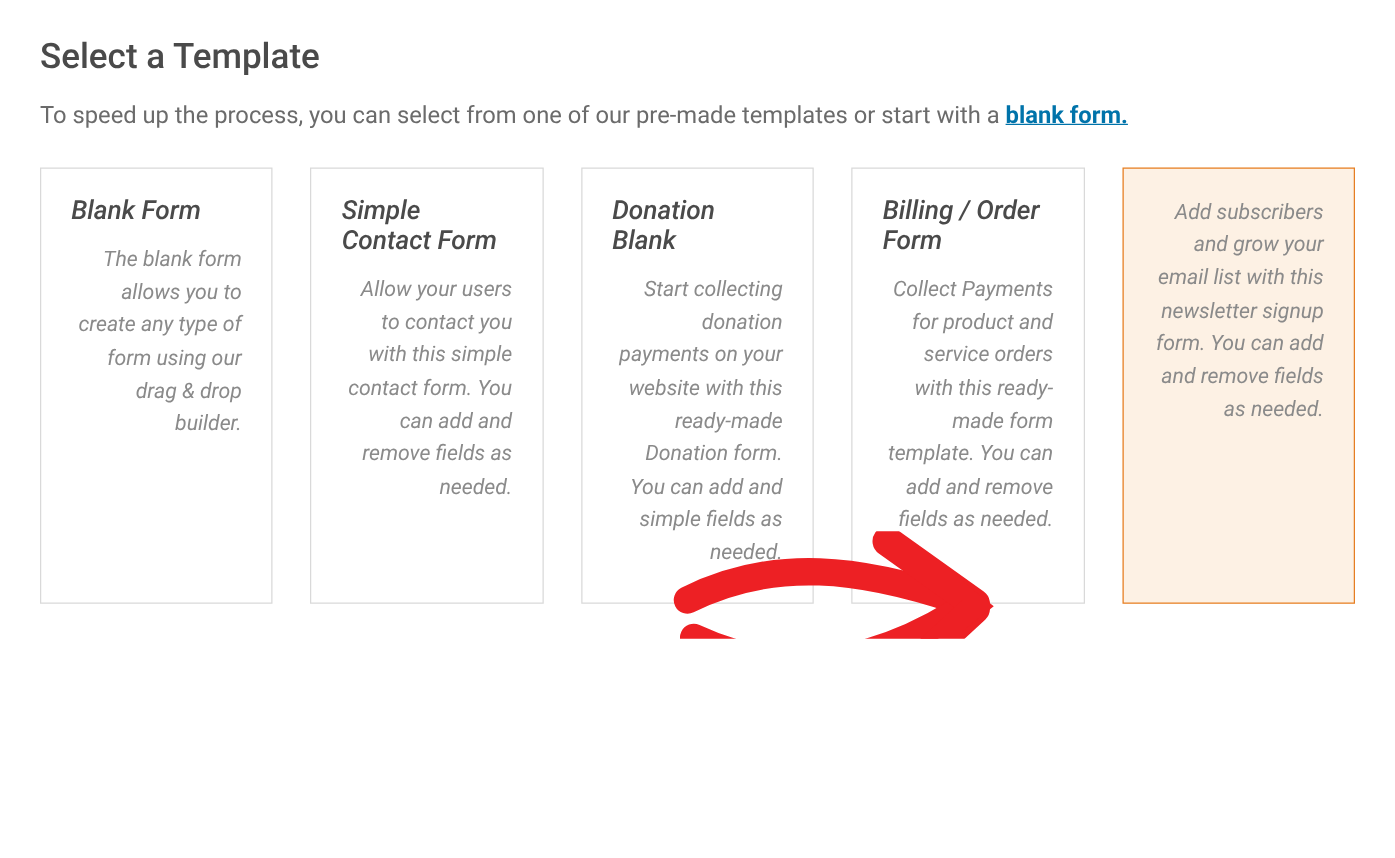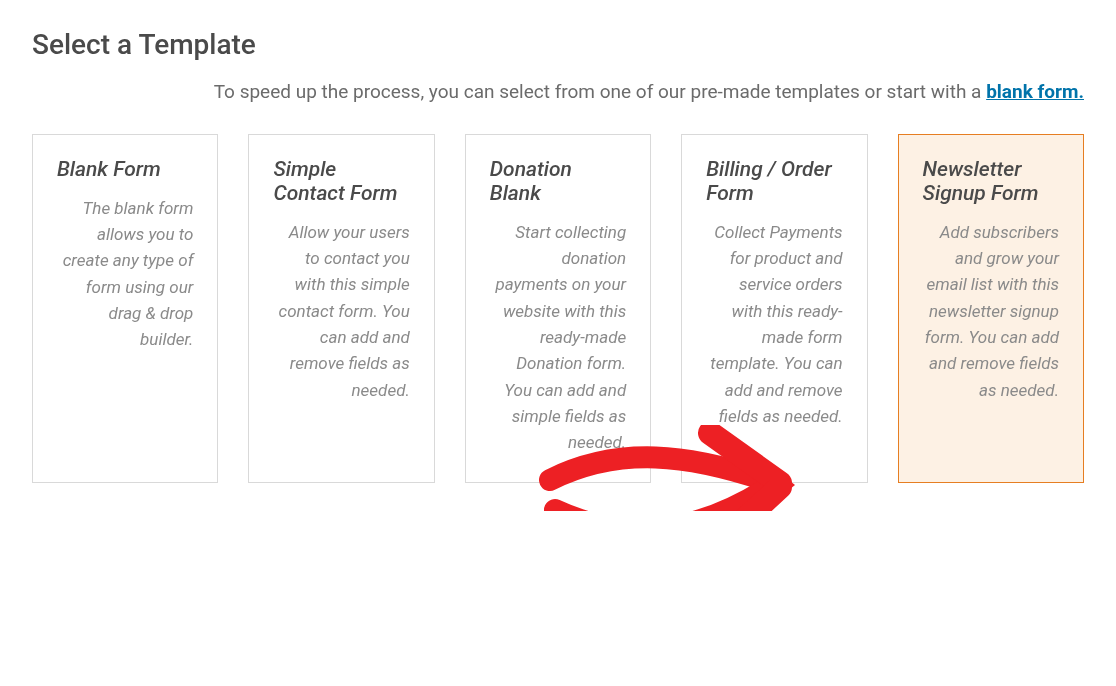--- a/index.html
+++ b/index.html
@@ -18,21 +18,20 @@
       font-size: 28px;
       font-weight: 500;
       color: #4a4a4a;
       margin-bottom: 18px;
     }
     .page-subtitle {
       font-size: 19px;
       color: #6b6b6b;
       margin-bottom: 28px;
       line-height: 1.4;
-      text-align: right;
     }
     .blank-link {
       color: #0073aa;
       font-weight: 700;
       text-decoration: underline;
       cursor: pointer;
     }
     .templates-grid {
       display: grid;
       grid-template-columns: repeat(5, 1fr);
@@ -96,21 +95,20 @@
     <h2 class="template-title">Donation Blank</h2>
     <p class="template-desc">Start collecting donation payments on your website with this ready-made Donation form. You can add and simple fields as needed.</p>
   </div>
 
   <div class="template-card">
     <h2 class="template-title">Billing / Order Form</h2>
     <p class="template-desc">Collect Payments for product and service orders with this ready-made form template. You can add and remove fields as needed.</p>
   </div>
 
   <div class="template-card highlighted">
-    <h2 class="template-title">Newsletter Signup Form</h2>
     <p class="template-desc">Add subscribers and grow your email list with this newsletter signup form. You can add and remove fields as needed.</p>
   </div>
 
 </div>
 
 <svg class="annotation-arrow" width="270" height="160" viewBox="0 0 270 160">
   <g fill="none" stroke="#ed2024" stroke-linecap="round" stroke-linejoin="round">
 
     <path d="M20 55 C 90 20, 160 30, 235 55" stroke-width="22"></path>
 

